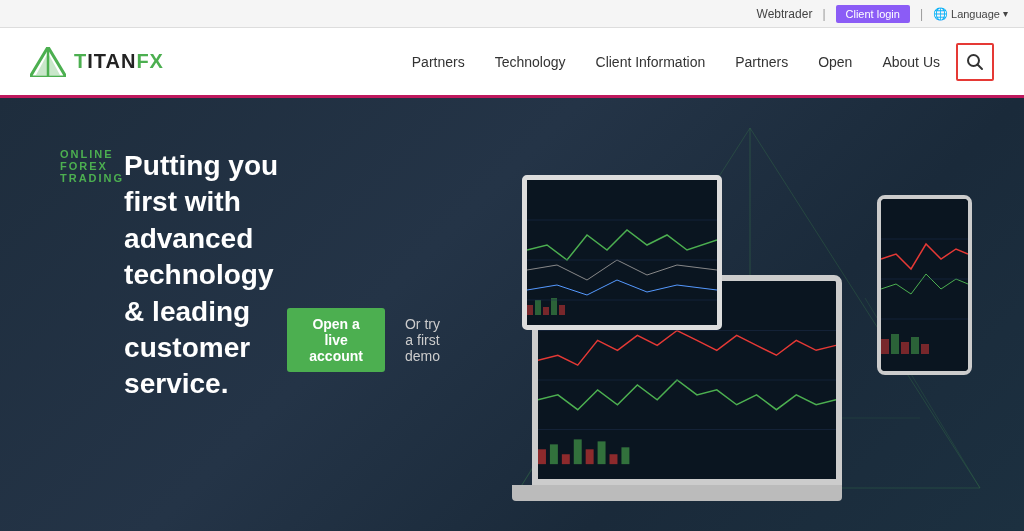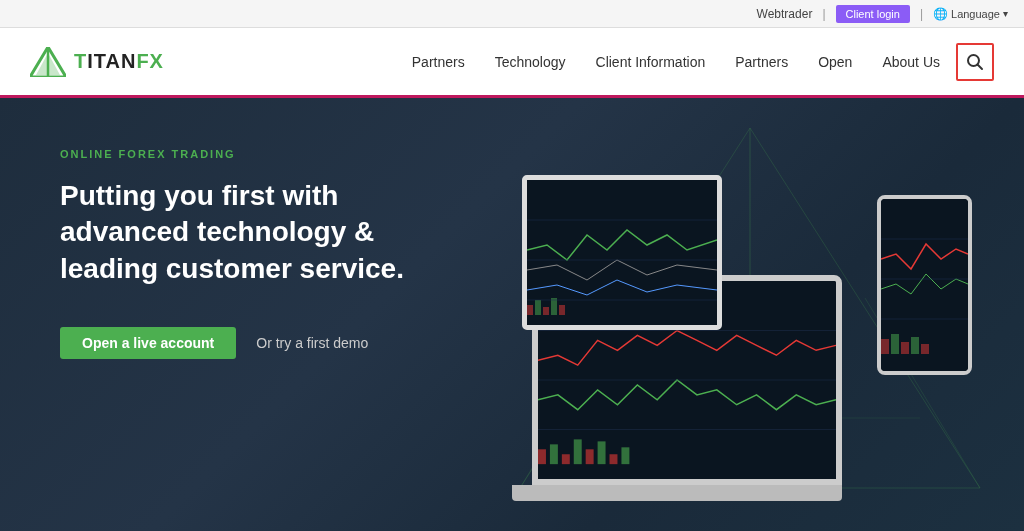--- a/index.html
+++ b/index.html
@@ -104,21 +104,20 @@
     
     .hero-bg-lines {
       position: absolute;
       top: 0; left: 0; right: 0; bottom: 0;
       pointer-events: none;
     }
 
     .hero-left {
       flex: 0 0 480px;
       display: flex;
-      flex-direction: column;
       justify-content: flex-start;
       padding: 50px 40px 0 60px;
     }
     .online-label {
       color: #4caf50;
       font-size: 11px;
       font-weight: 700;
       letter-spacing: 2px;
       text-transform: uppercase;
       margin-bottom: 18px;

